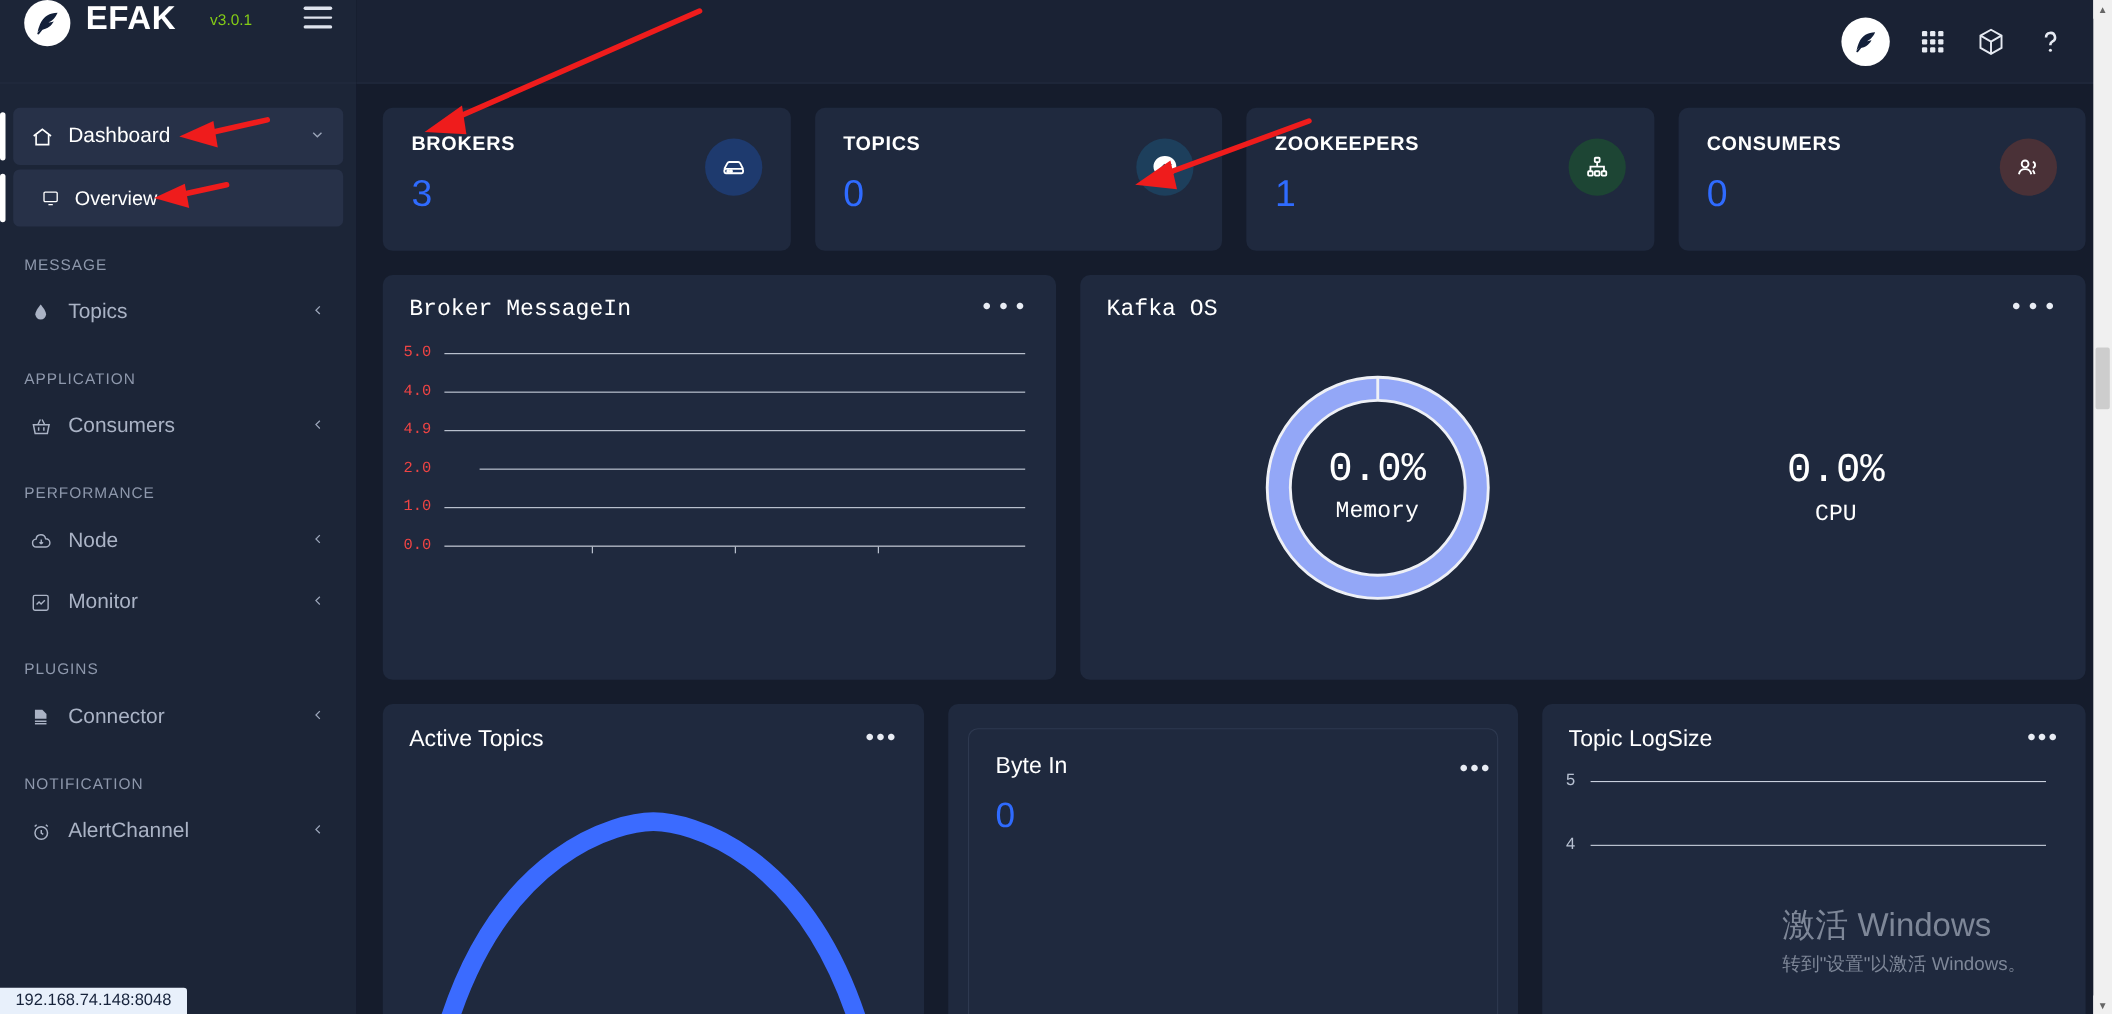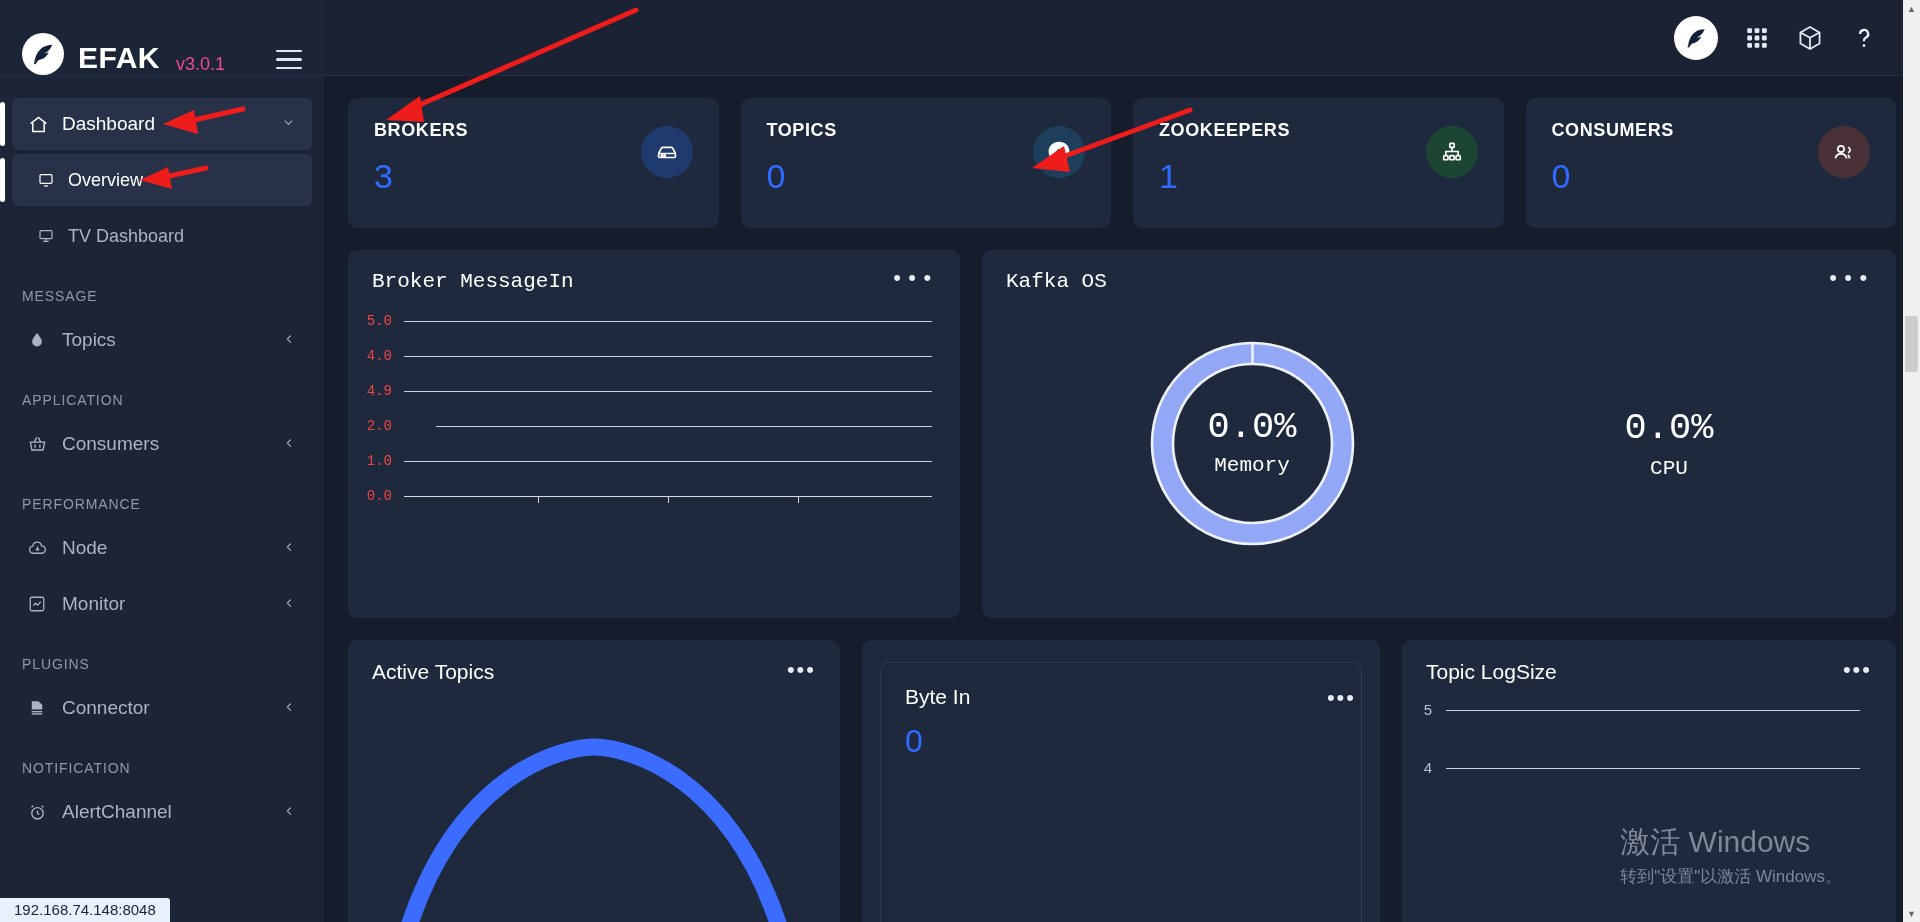--- a/index.html
+++ b/index.html
@@ -13,34 +13,34 @@
 
   
   .sidebar {
     width: 324px; flex: 0 0 324px; height: 922px;
     background: #1c2537;
     display: flex; flex-direction: column;
     position: relative;
     overflow: hidden;
   }
   .brand {
-    height: 76px; display: flex; align-items: flex-end;
+    height: 76px; display: flex; align-items: flex-start;
     padding: 0 22px; gap: 14px;
     border-bottom: 1px solid #232c40;
     background: #1c2537;
   }
   .brand-logo {
     width: 42px; height: 42px; border-radius: 50%;
     background: #fff; display: flex; align-items: center; justify-content: center;
     flex: 0 0 42px;
   }
   .brand-name {
     font-size: 30px; font-weight: 600; color: #fff; letter-spacing: .5px;
   }
-  .brand-ver { font-size: 18px; color: #ec4899; margin-left: 2px; margin-top: 10px; }
+  .brand-ver { font-size: 14px; color: #84cc16; margin-left: 17px; margin-top: 10px; }
   .burger { margin-left: auto; width: 26px; cursor: pointer; }
   .burger span { display: block; height: 2.5px; background: #dfe4ee; margin: 6px 0; border-radius: 2px; }
 
   .nav { padding-top: 22px; flex: 1 1 auto; overflow: hidden; }
   .nav-item {
     position: relative; display: flex; align-items: center;
     height: 52px; margin: 0 12px 4px 12px; padding: 12px 16px;
     border-radius: 6px; cursor: pointer; color: #aab3c5;
     font-size: 19px;
   }
@@ -220,29 +220,20 @@
       <div class="nav-item sub active">
         <span class="ico">
           <svg width="16" height="16" viewBox="0 0 24 24" fill="none" stroke="currentColor" stroke-width="1.8">
               <rect x="3" y="4" width="18" height="13" rx="1.5"></rect>
               <path d="M9 21h6"></path>
             </svg>
         </span>
         <span class="label">Overview</span>
       </div>
 
-      <div class="nav-item sub">
-        <span class="ico">
-          <svg width="16" height="16" viewBox="0 0 24 24" fill="none" stroke="currentColor" stroke-width="1.8">
-              <rect x="3" y="4" width="18" height="12" rx="1.5"></rect>
-              <path d="M8 20h8M12 16v4"></path>
-            </svg>
-        </span>
-        <span class="label">TV Dashboard</span>
-      </div>
 
       <div class="nav-group">MESSAGE</div>
       <div class="nav-item">
         <span class="ico">
           <svg width="18" height="18" viewBox="0 0 24 24" fill="currentColor">
               <path d="M12 2.5S5.5 10 5.5 14.2A6.5 6.5 0 0 0 18.5 14.2C18.5 10 12 2.5 12 2.5z"></path>
             </svg>
         </span>
         <span class="label">Topics</span>
         <span class="chev">

